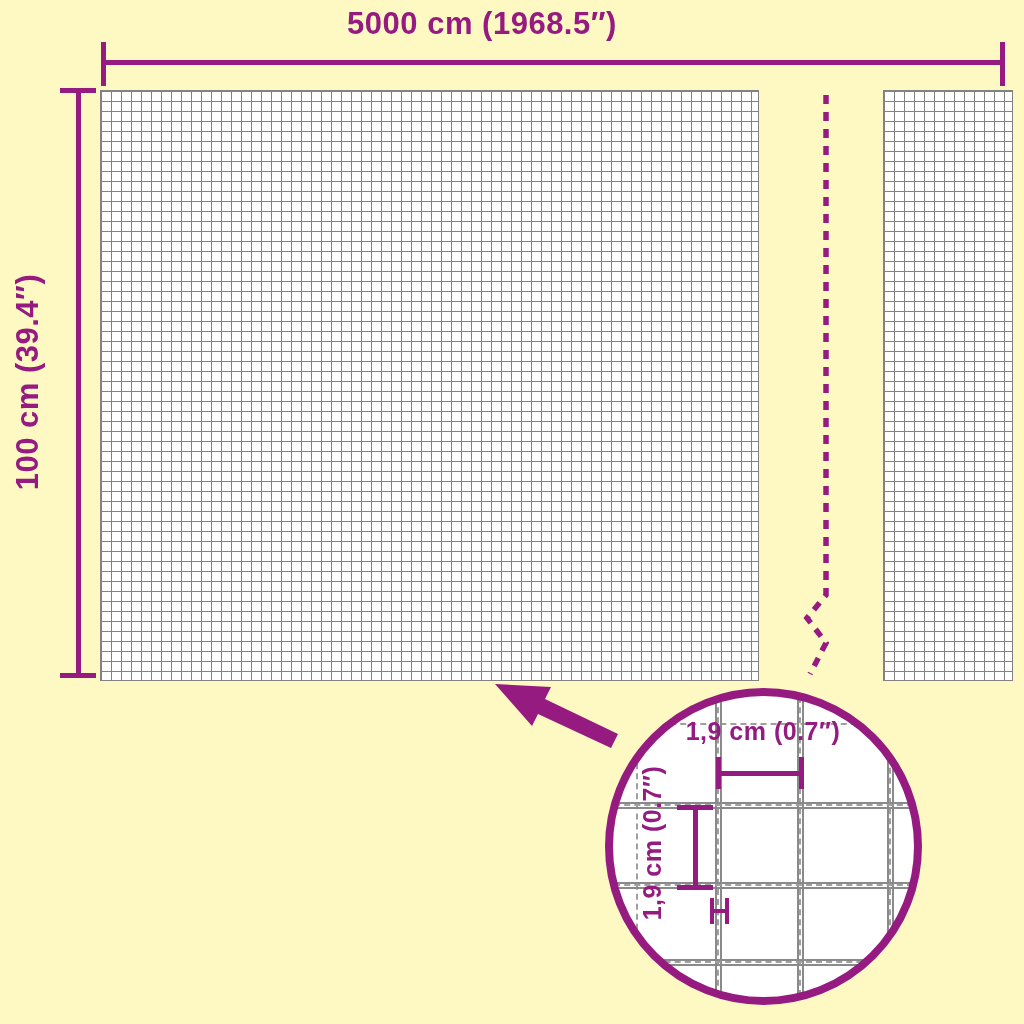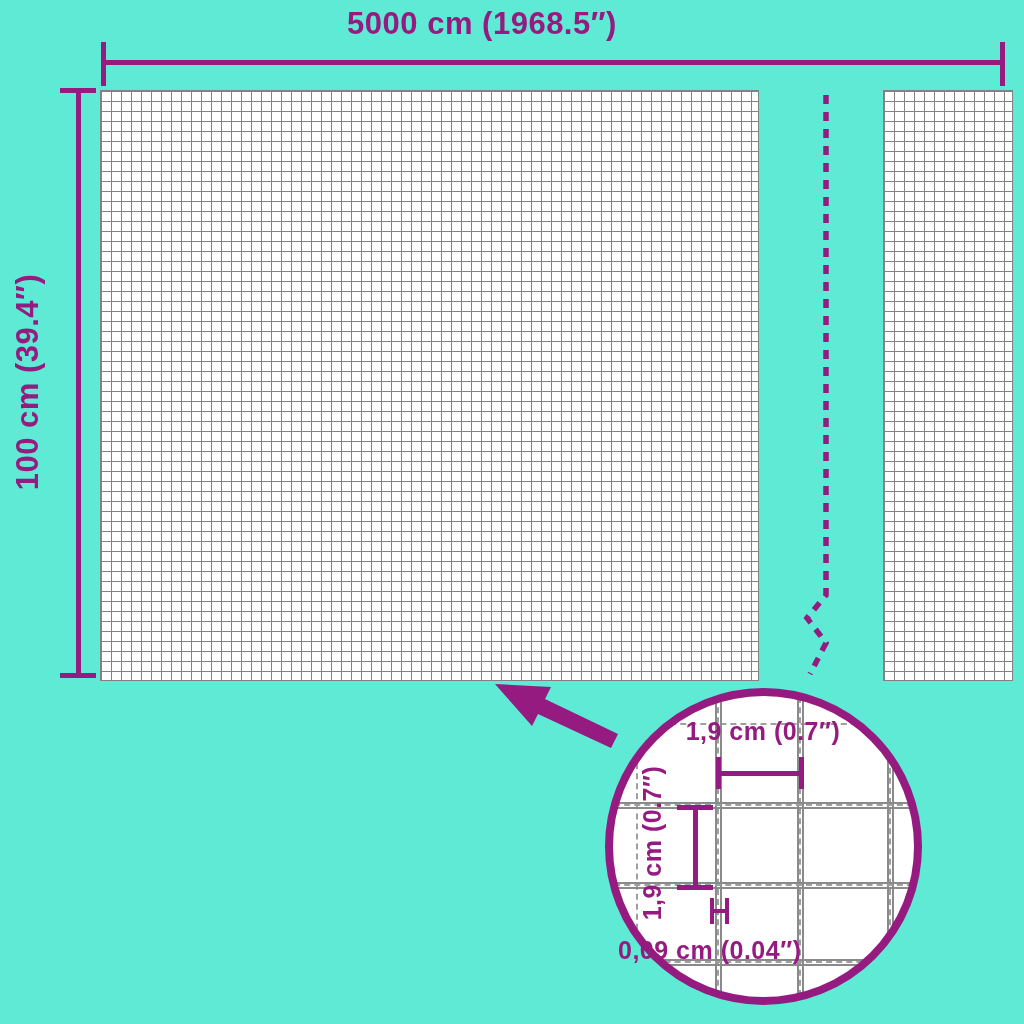--- a/index.html
+++ b/index.html
@@ -3,21 +3,21 @@
 <meta charset="utf-8">
 <style>
   :root{
     --accent:#951b81;
     --meshline:#828282;
     --wire:#8a8a8a;
     --wiredash:#9f9f9f;
   }
   html,body{margin:0;padding:0;background:#fff;}
   .canvas{
-    position:relative;width:1024px;height:1024px;background:#5eead4;overflow:hidden;
+    position:relative;width:1024px;height:1024px;background:#fef9c3;overflow:hidden;
     font-family:"Liberation Sans", sans-serif;font-weight:bold;color:var(--accent);
   }
   .dim-label{position:absolute;font-size:31px;letter-spacing:0.5px;white-space:nowrap;}
   .dim-label.top{left:482px;top:6px;transform:translateX(-50%);}
   .dim-label.left{left:28px;top:382px;transform:translate(-50%,-50%) rotate(-90deg);}
   .bar{position:absolute;background:var(--accent);}
   .mesh{
     position:absolute;box-sizing:border-box;background-color:#fff;
     background-image:
       repeating-linear-gradient(to right, var(--meshline) 0 1px, transparent 1px 10px),
@@ -106,15 +106,14 @@
   <div class="bar" style="left:692.5px;top:807px;width:5px;height:80px;"></div>
   <div class="bar" style="left:677px;top:804.5px;width:36px;height:5px;"></div>
   <div class="bar" style="left:677px;top:884.5px;width:36px;height:5px;"></div>
 
   <div class="bar" style="left:710px;top:898px;width:4px;height:26px;"></div>
   <div class="bar" style="left:725px;top:898px;width:4px;height:26px;"></div>
   <div class="bar" style="left:712px;top:909px;width:15px;height:4px;"></div>
 
   <div class="mag-label w">1,9 cm (0.7″)</div>
   <div class="mag-label h">1,9 cm (0.7″)</div>
-  <div class="mag-label t">0,09 cm (0.04″)</div>
 
 </div>
 
 </body></html>

